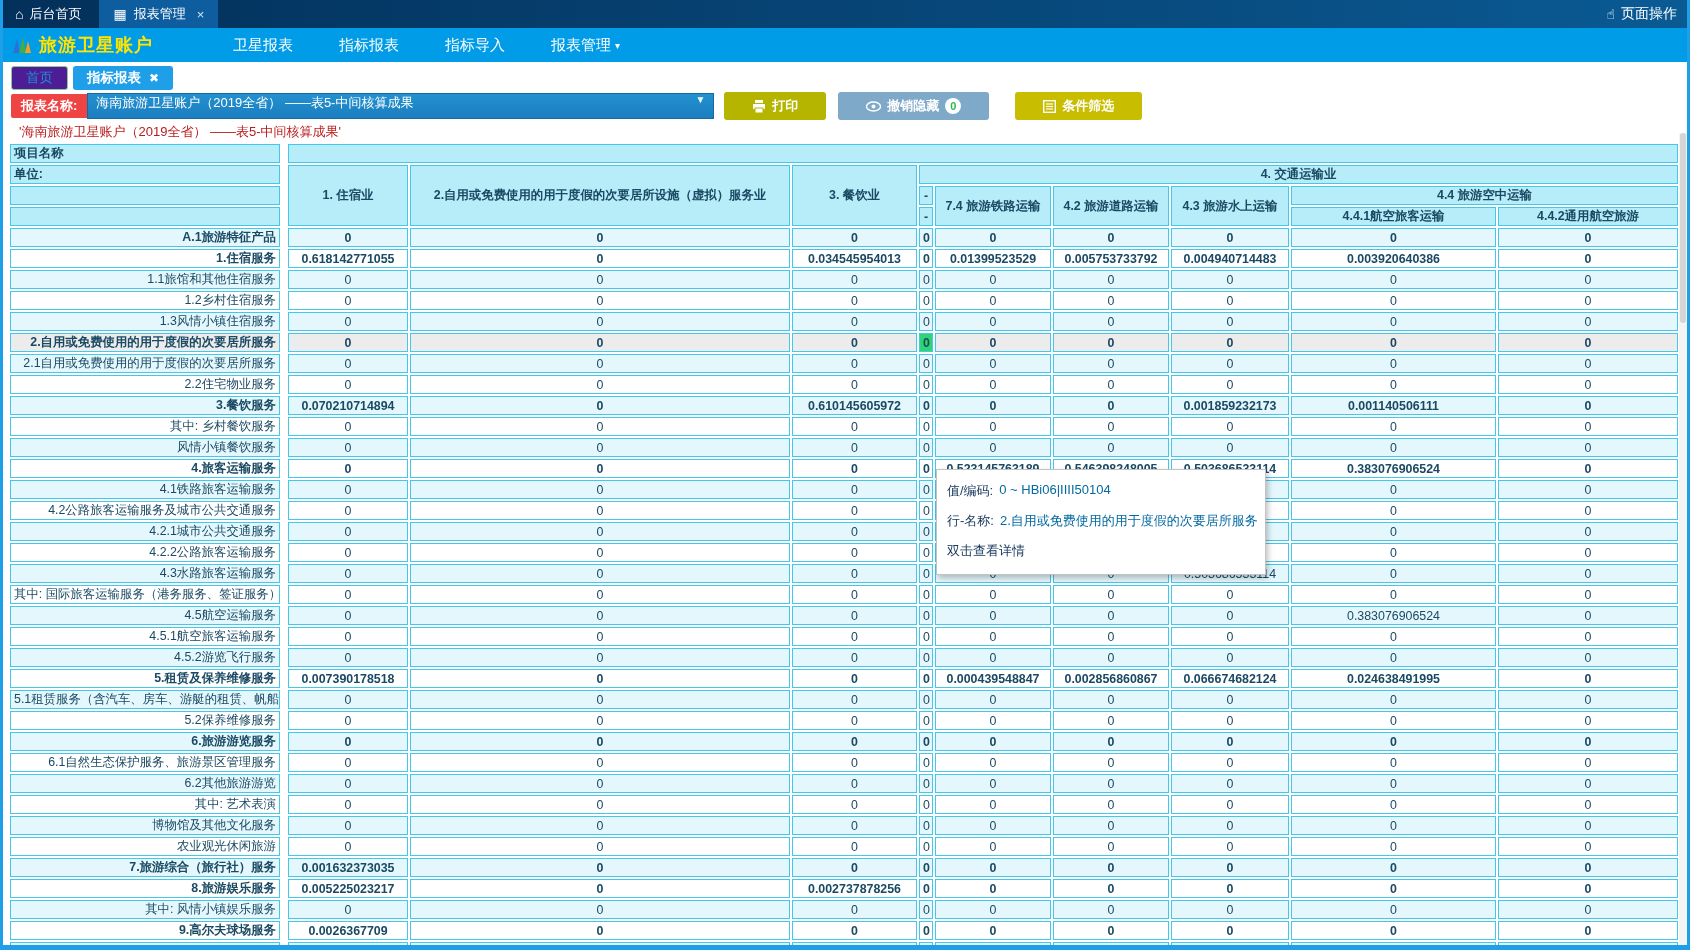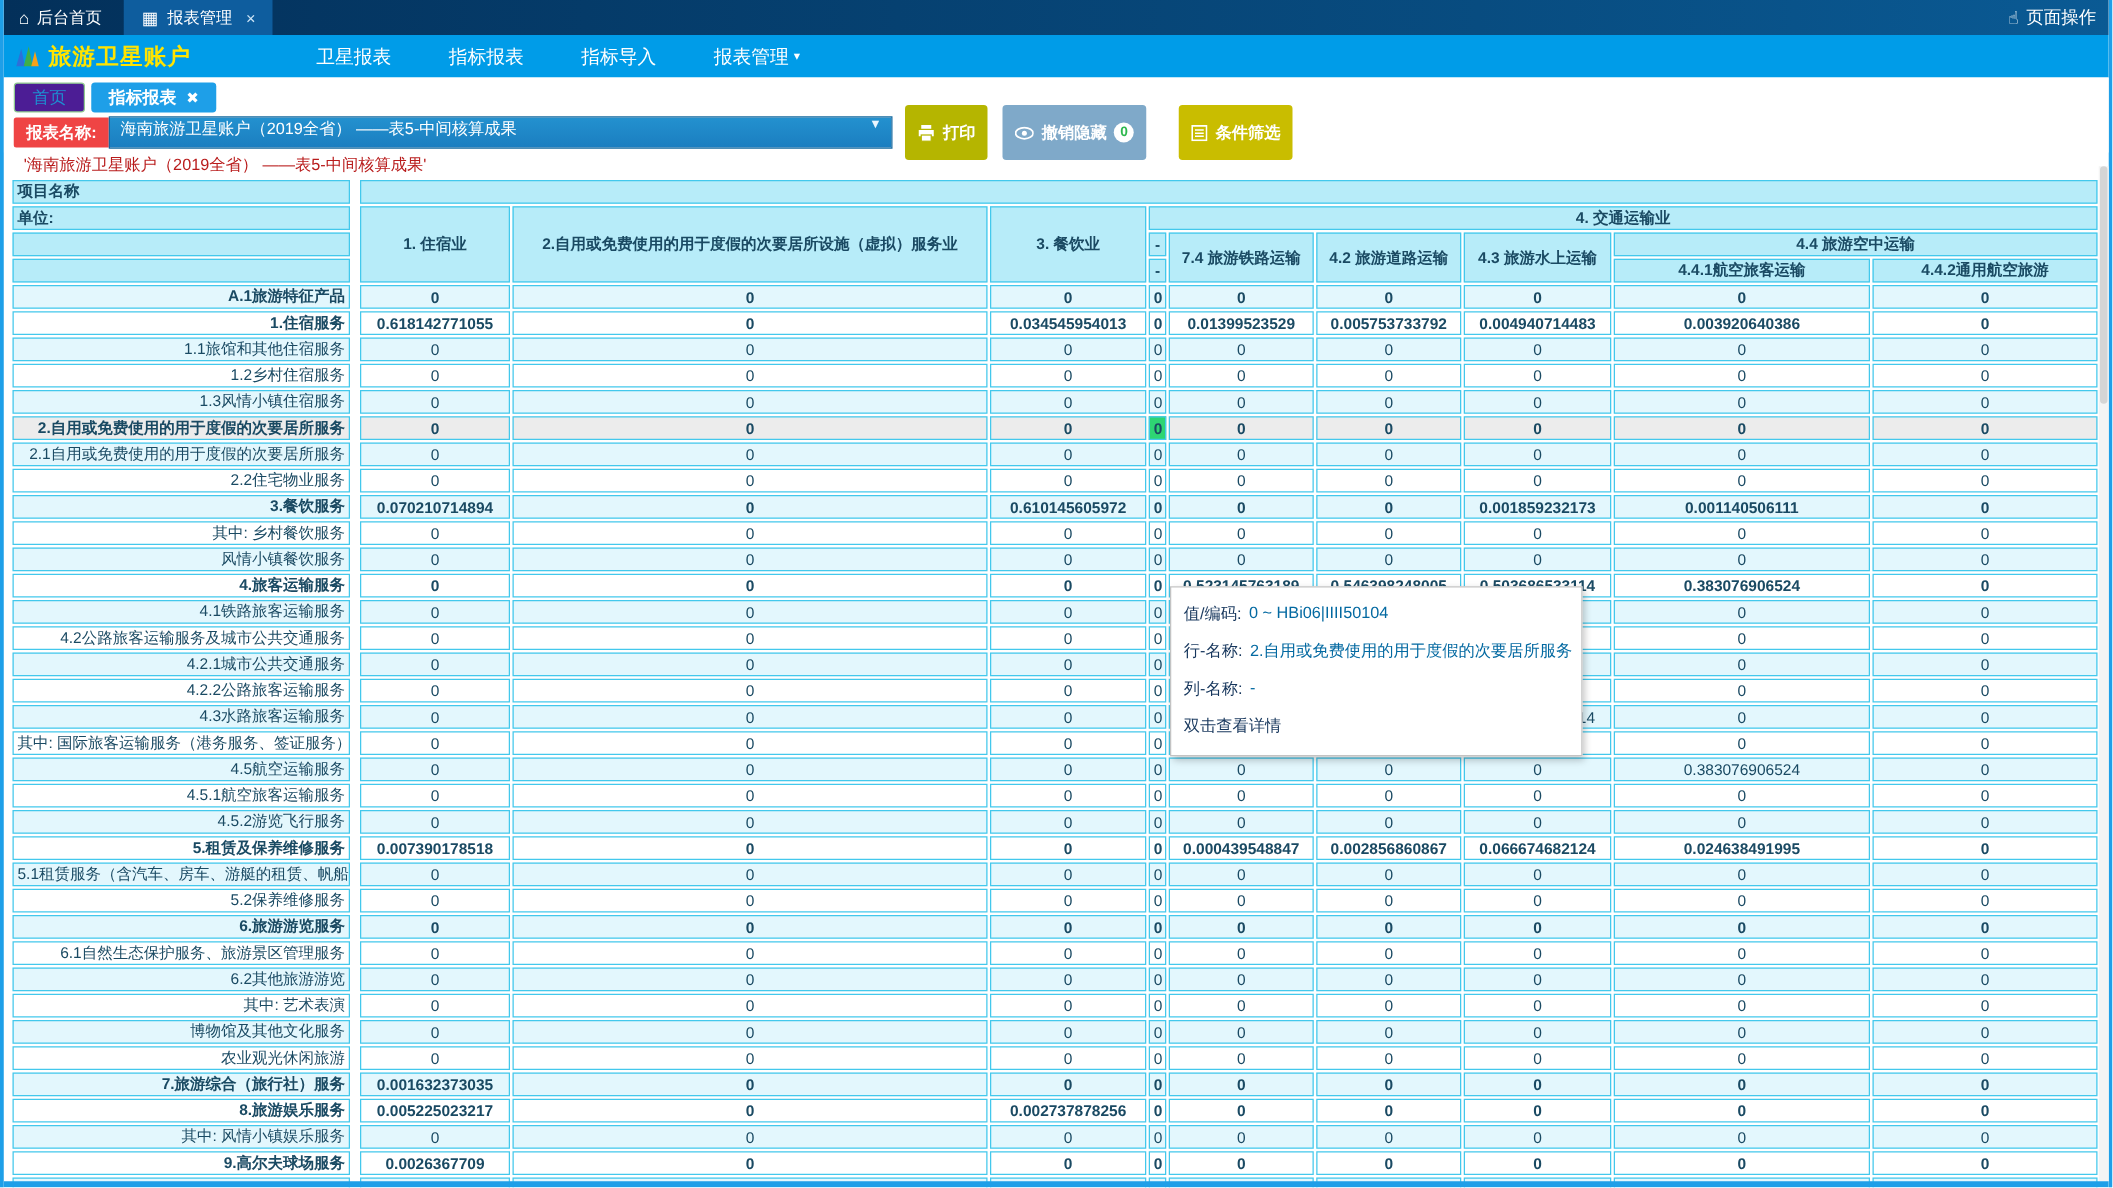--- a/index.html
+++ b/index.html
@@ -11,21 +11,21 @@
   .topbar { height:28px; background:linear-gradient(90deg,#03305a 0%,#084c80 70%,#0a5a94 100%);
             display:flex; align-items:center; color:#fff; font-size:13px; position:relative; }
   .topbar .home { display:flex; align-items:center; gap:6px; padding:0 18px 0 12px; height:100%; cursor:pointer; }
   .topbar .ttab { display:flex; align-items:center; gap:7px; padding:0 14px; height:100%;
                   background:#0e5d9e; cursor:pointer; }
   .topbar .ttab .x { font-size:13px; color:#cfe6f7; margin-left:4px; }
   .topbar .pageops { position:absolute; right:10px; top:0; height:100%; display:flex; align-items:center; gap:6px; font-size:14px; }
   .ticon { font-size:14px; line-height:1; }
 
   
-  .navbar { height:34px; background:#009ce8; display:flex; align-items:center; color:#fff;gap:20px; }
+  .navbar { height:34px; background:#009ce8; display:flex; align-items:center; color:#fff; }
   .brand { display:flex; align-items:center; gap:6px; padding-left:8px; width:230px; }
   .brand-text { color:#ffe400; font-size:18px; font-weight:bold; letter-spacing:1px; }
   .nav-items { display:flex; gap:46px; font-size:15px; }
   .nav-item { cursor:pointer; display:flex; align-items:center; gap:4px; }
   .caret { font-size:10px; }
 
   
   .tabrow { height:28px; background:#fff; display:flex; align-items:flex-end; gap:5px; padding:2px 0 0 8px; }
   .ptab { height:24px; display:flex; align-items:center; padding:0 14px; font-size:13.5px;
           border-radius:3px; cursor:pointer; }
@@ -34,22 +34,22 @@
   .ptab .x2 { font-size:12px; font-weight:bold; }
 
   
   .toolbar { height:32px; display:flex; align-items:center; padding-left:8px; gap:10px; background:#fff; }
   .report-chip { background:#ef4444; color:#fff; font-size:13px; font-weight:bold; height:24px;
                  display:flex; align-items:center; padding:0 10px; border-radius:2px 0 0 2px; }
   .report-select { width:627px; height:26px; background:linear-gradient(#2391cf,#1b7ec0); color:#fff;
                    font-size:13px; display:flex; justify-content:space-between;
                    padding:0 8px; border:1px solid #15699f; cursor:pointer; margin-left:-10px; }
   .report-select .arr { font-size:10px; color:#eaf6ff; }
-  .btn { height:44px; display:flex; align-items:center; gap:6px; color:#fff; font-size:13px; font-weight:bold;
-         padding:0 10px; border-radius:3px; cursor:pointer; border:none; }
+  .btn { height:28px; display:flex; align-items:center; gap:6px; color:#fff; font-size:13px; font-weight:bold;
+         padding:0 28px; border-radius:3px; cursor:pointer; border:none; }
   .btn.print { background:#b5b500; }
   .btn.unhide { background:#7fa9c9; margin-left:2px; }
   .btn.filter { background:#c9bd00; margin-left:16px; }
   .badge { background:#fff; color:#2db84d; font-size:11px; font-weight:bold; width:16px; height:16px;
            border-radius:50%; display:flex; align-items:center; justify-content:center; }
 
   
   .sheet-title { height:20px; padding-left:16px; font-size:13px; color:#b91c1c; display:flex; align-items:center; }
 
   
@@ -683,24 +683,20 @@
 
     <div class="tooltip">
       <div class="line">
         <span>值/编码:</span>
         <span class="v">0 ~ HBi06|IIII50104</span>
       </div>
       <div class="line">
         <span>行-名称:</span>
         <span class="v">2.自用或免费使用的用于度假的次要居所服务</span>
       </div>
-      <div class="line">
-        <span>列-名称:</span>
-        <span class="v">-</span>
-      </div>
       <div class="line">双击查看详情</div>
     </div>
   </div>
 
   <div class="vscroll">
       <div class="thumb"></div>
     </div>
   <div class="bottombar"></div>
 </div>
 

